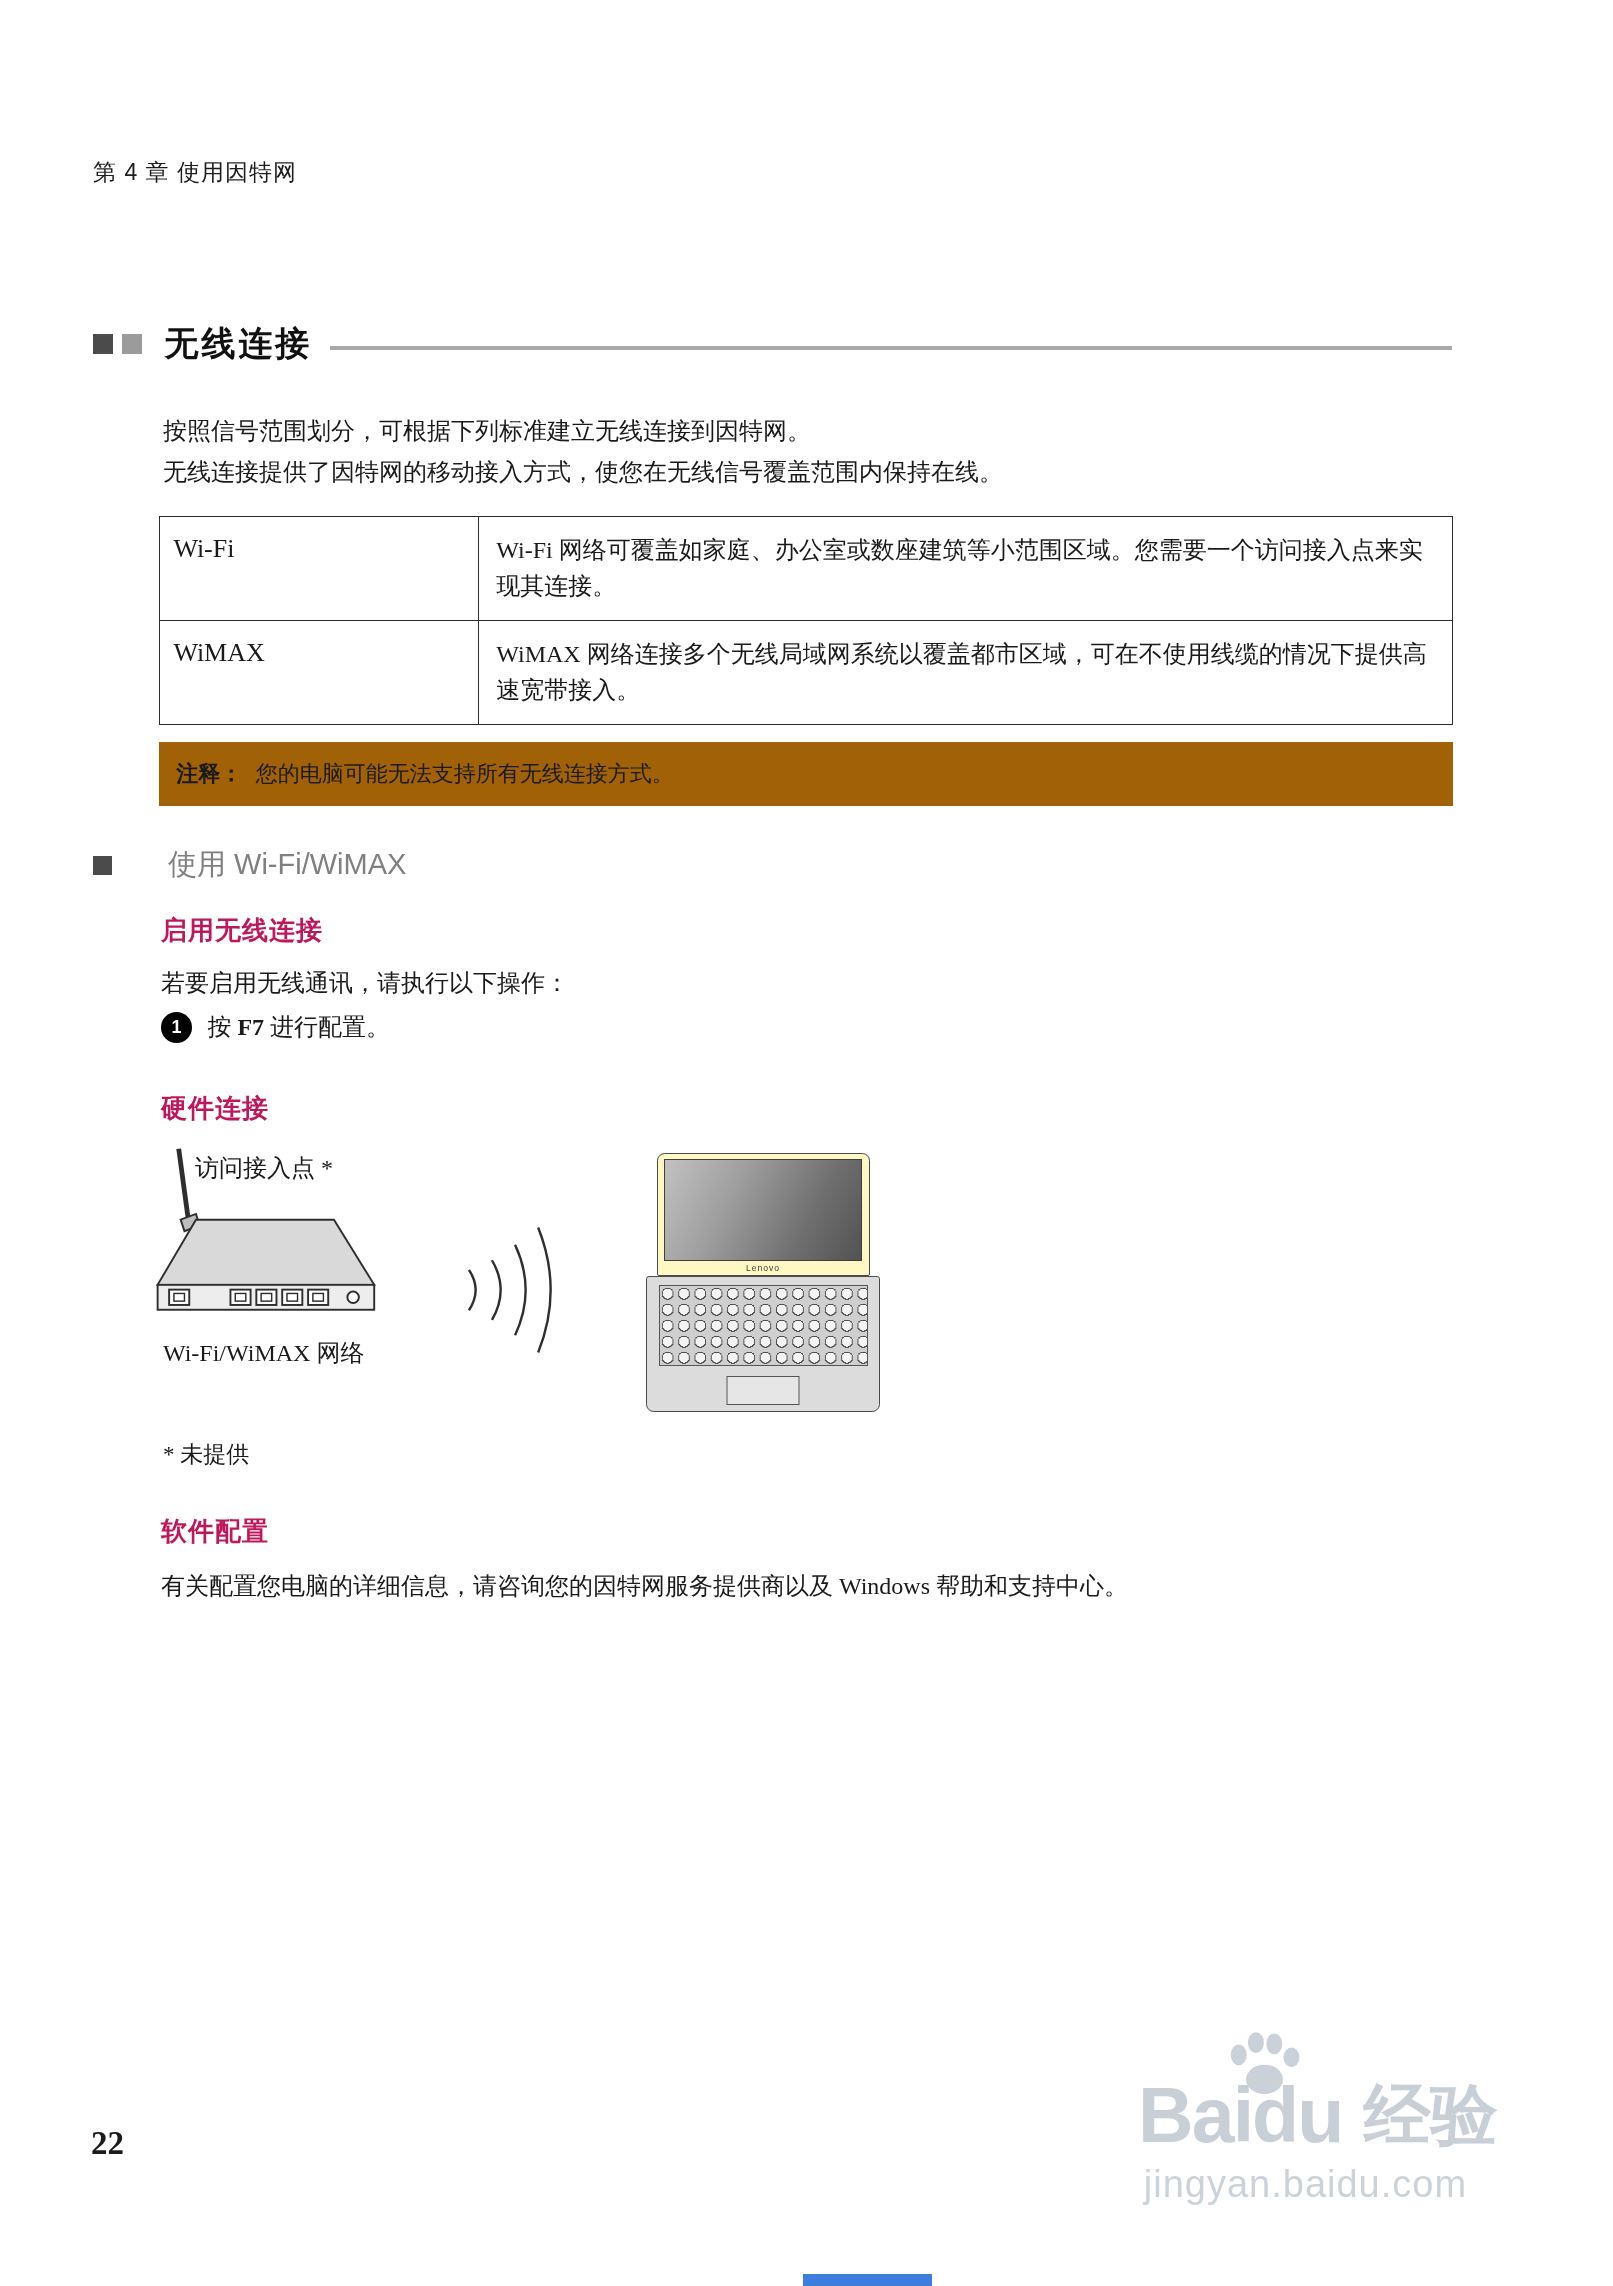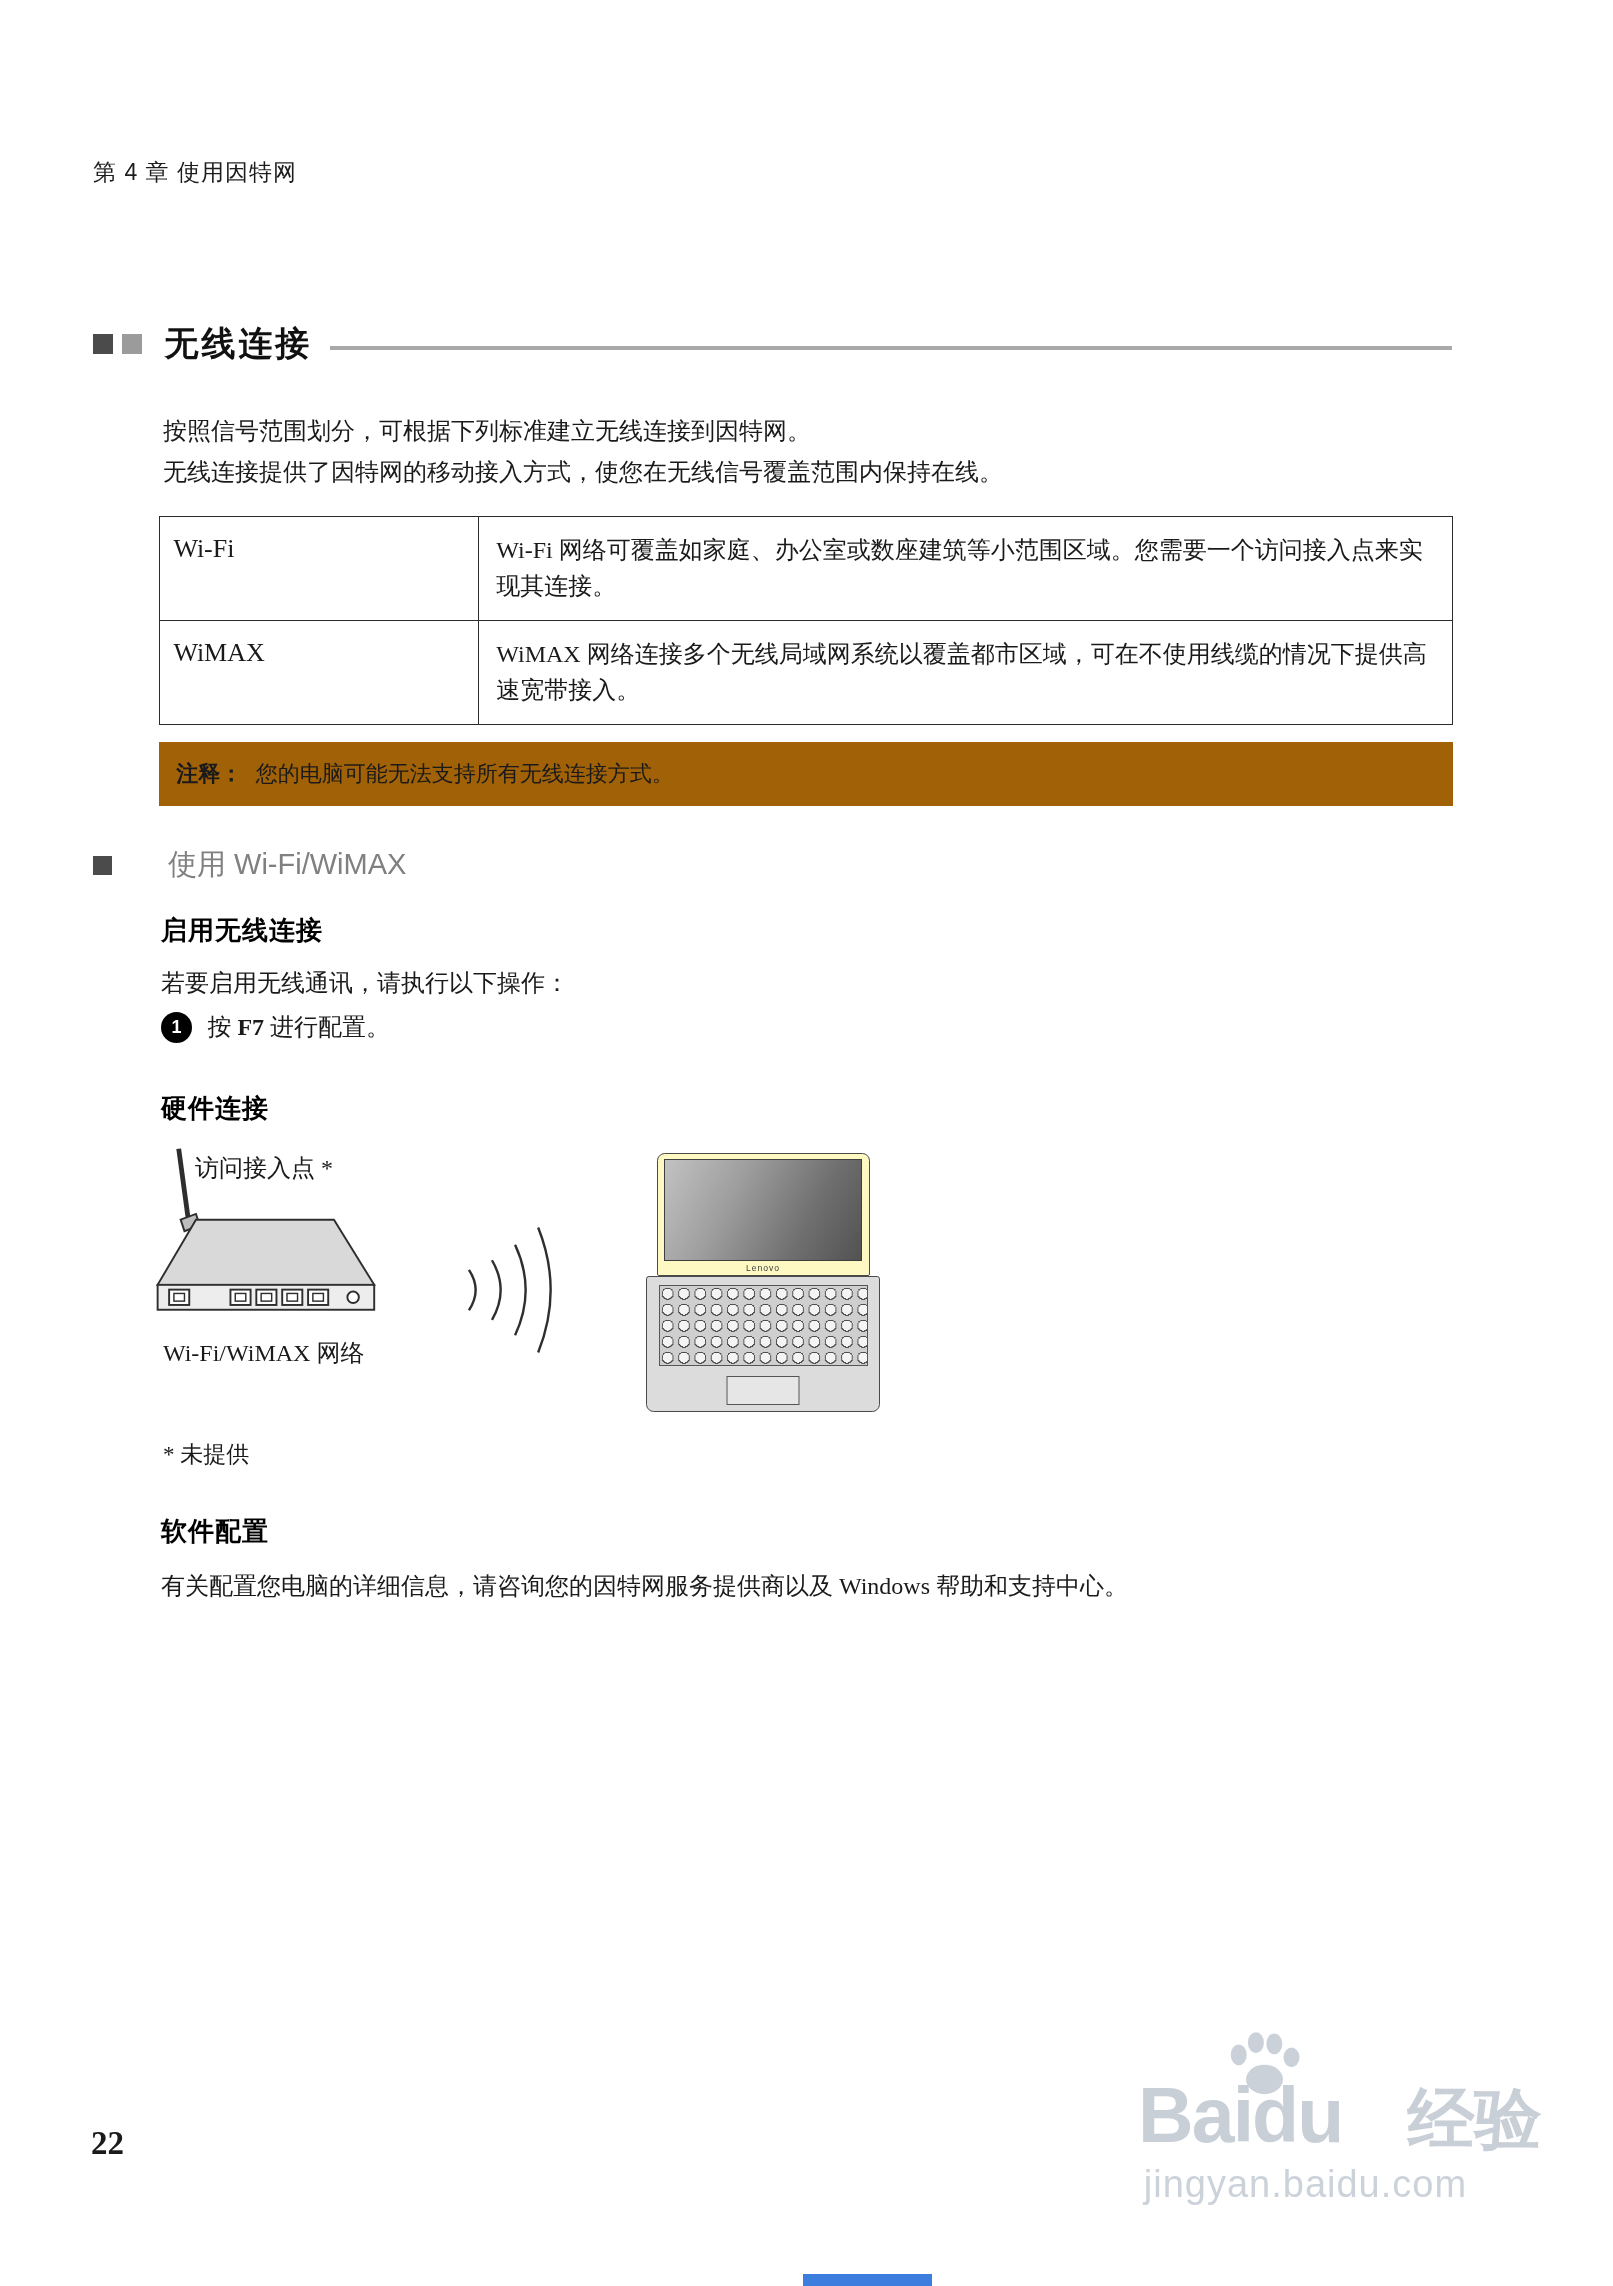--- a/index.html
+++ b/index.html
@@ -38,21 +38,21 @@
               display:flex; align-items:center; padding:0 17.3px; }
   .note-label { font-family:"Liberation Sans","DejaVu Sans",sans-serif; font-weight:bold; font-size:22px; }
   .note-text  { font-size:22px; margin-left:13.4px; }
 
   
   .subsection { left:93px; top:845px; display:flex; align-items:center; }
   .sub-sq { width:19px; height:19px; background:#4b4b4b; flex:0 0 auto; }
   .sub-title { margin-left:56px; font-size:29px; color:#808080; }
 
   
-  .h3 { font-size:26px; font-weight:bold; color:#000000; letter-spacing:1px; }
+  .h3 { font-size:26px; font-weight:bold; color:#be185d; letter-spacing:1px; }
   .enable-heading { left:161px; top:913px; }
   .enable-intro { left:161px; top:967px; font-size:24px; }
   .step-row { left:161px; top:1011px; display:flex; align-items:center; }
   .step-badge { width:31px; height:31px; border-radius:50%; background:#000; color:#fff;
                 display:flex; align-items:center; justify-content:center;
                 font-family:"Liberation Sans","DejaVu Sans",sans-serif; font-weight:bold; font-size:18px; flex:0 0 auto; }
   .step-text { margin-left:15.4px; font-size:24px; }
   .hardware-heading { left:161px; top:1091px; }
   .software-heading { left:161px; top:1514px; }
   .software-text { left:161px; top:1570px; width:1326px; font-size:24px; }
@@ -83,21 +83,21 @@
   .lt-touchpad { position:absolute; left:50%; transform:translateX(-50%); bottom:6.7px;
                  width:73px; height:29px; background:#e6e6e6; border:1.9px solid #555; }
 
   
   .page-number { left:91px; top:2125px; font-size:33px; font-weight:bold; }
 
   
   .watermark { left:1138px; top:2029px; width:461px; height:192px;
                font-family:"Liberation Sans","DejaVu Sans",sans-serif; color:#c9cfd7; }
   .wm-paw { position:absolute; left:86px; top:0; }
-  .wm-row { position:absolute; left:0; top:48px; display:flex; align-items:flex-end;gap:44px; }
+  .wm-row { position:absolute; left:0; top:48px; display:flex; align-items:center; }
   .wm-brand { font-size:77px; font-weight:bold; letter-spacing:-1.9px; line-height:1; }
   .wm-cn { font-size:67px; font-weight:bold; margin-left:21px; line-height:1.05; }
   .wm-url { position:absolute; left:5.8px; top:134px; font-size:38px; letter-spacing:1px; color:#ccd2da; }
 
   
   .bottom-strip { left:803px; top:2274px; width:129px; height:12.5px; background:#3c7ddd; }
 </style>
 </head>
 <body>
 

